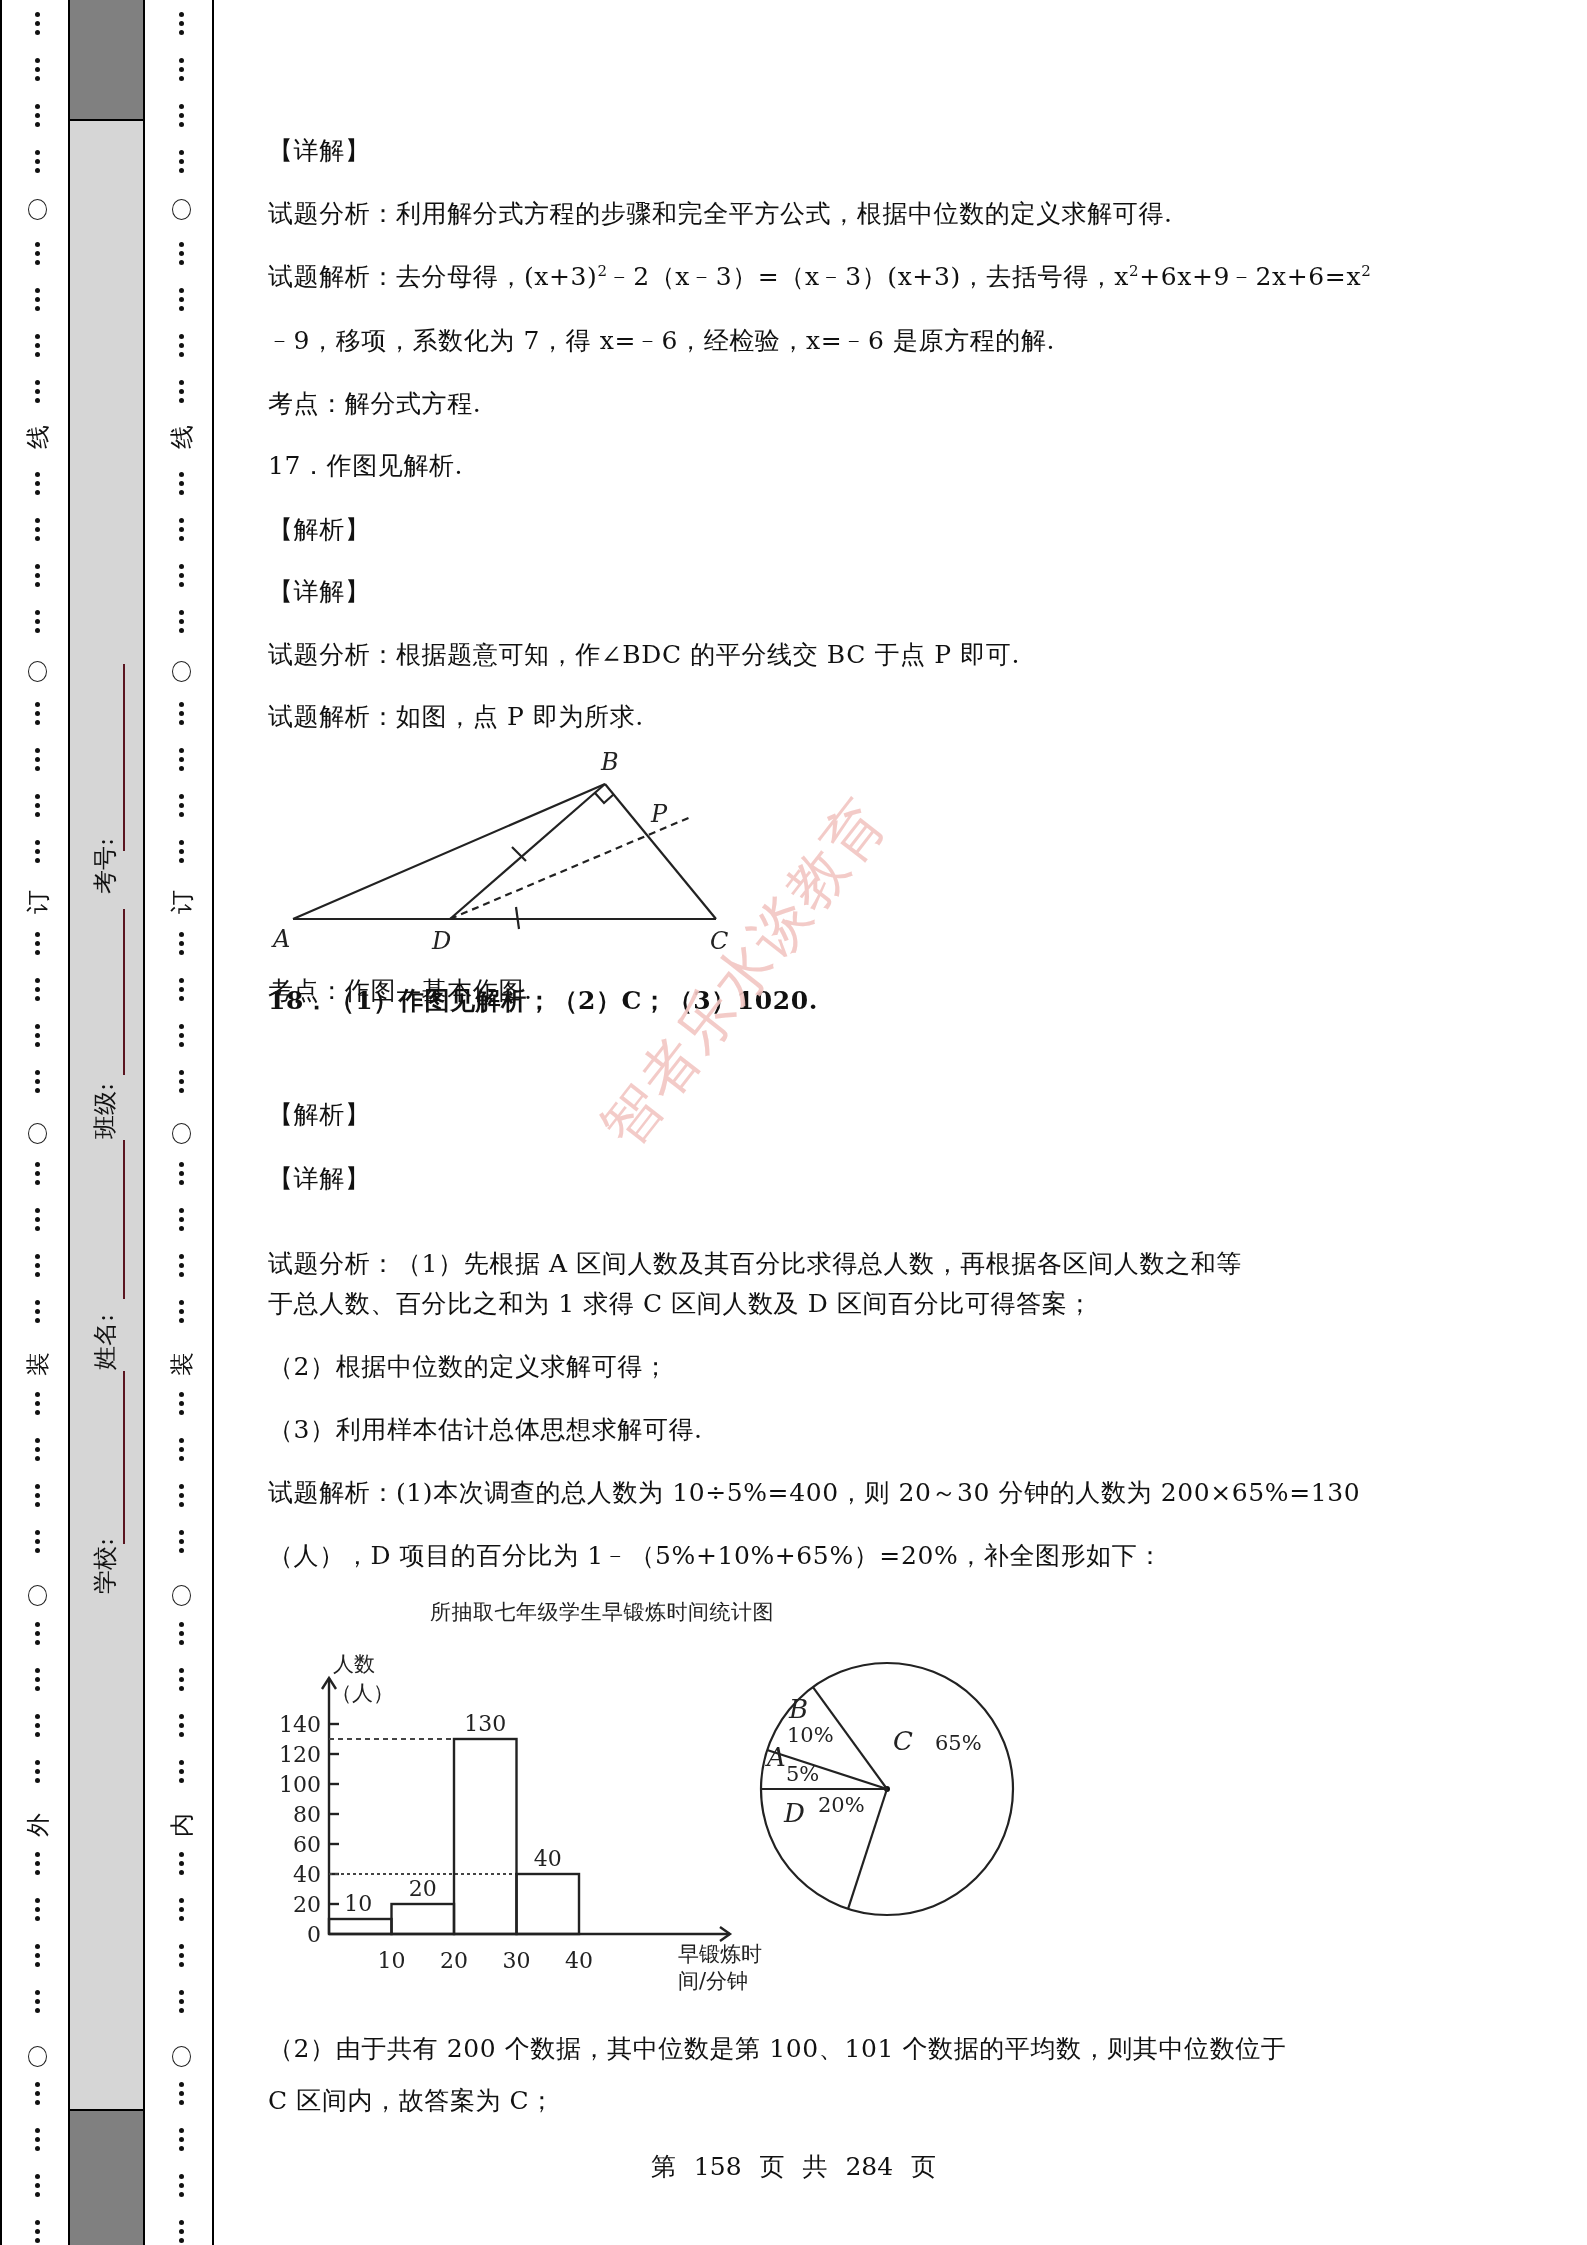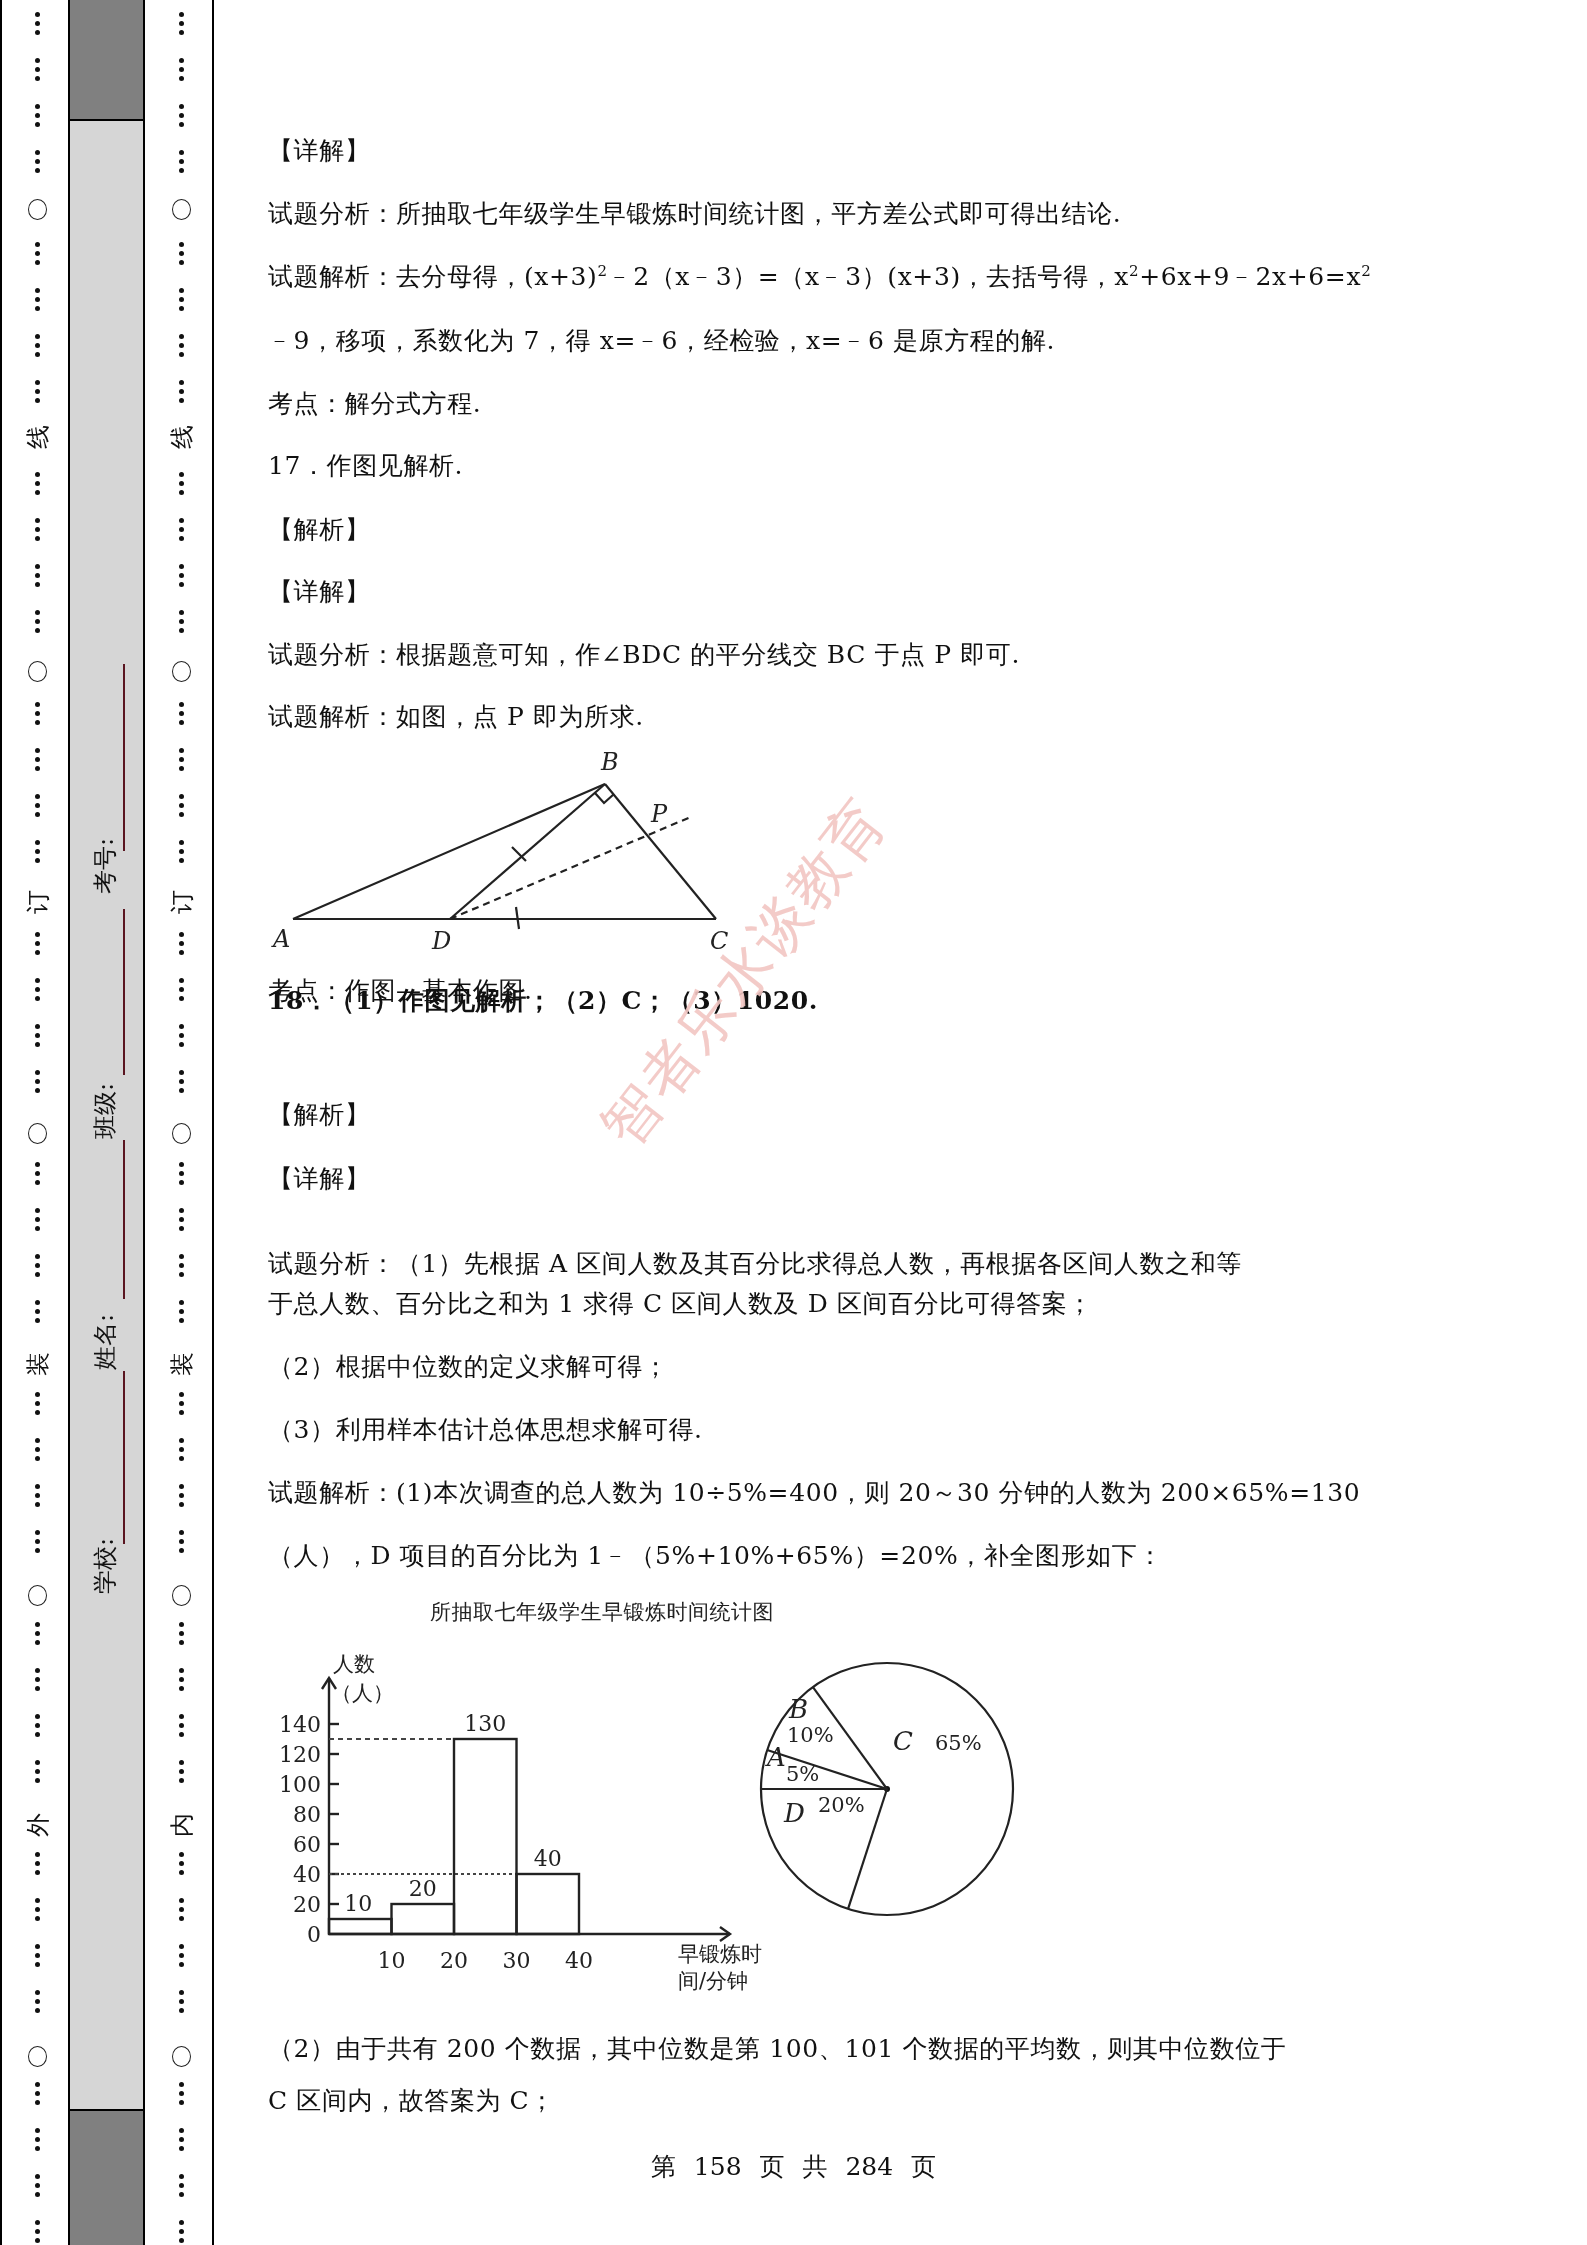--- a/index.html
+++ b/index.html
@@ -472,21 +472,21 @@
       <div class="ring" style="left: 10px; top: 2046px;"></div>
       <div class="vchar" style="left: 5px; top: 422px;">线</div>
       <div class="vchar" style="left: 5px; top: 887px;">订</div>
       <div class="vchar" style="left: 5px; top: 1349px;">装</div>
       <div class="vchar" style="left: 5px; top: 1810px;">内</div>
     </div>
 </div>
 
 <div class="content" id="content">
     <div class="line" style="top: 136px;">【详解】</div>
-    <div class="line" style="top: 199px;">试题分析：所抽取七年级学生早锻炼时间统计图，平方差公式即可得出结论.</div>
+    <div class="line" style="top: 199px;">试题分析：利用解分式方程的步骤和完全平方公式，根据中位数的定义求解可得.</div>
     <div class="line" style="top: 262px;"><span>试题解析：去分母得，(x+3)</span><sup>2</sup><span>﹣2（x﹣3）=（x﹣3）(x+3)，去括号得，x</span><sup>2</sup><span>+6x+9﹣2x+6=x</span><sup>2</sup></div>
     <div class="line" style="top: 326px;">﹣9，移项，系数化为 7，得 x=﹣6，经检验，x=﹣6 是原方程的解.</div>
     <div class="line" style="top: 389px;">考点：解分式方程.</div>
     <div class="line" style="top: 451px;">17．作图见解析.</div>
     <div class="line" style="top: 515px;">【解析】</div>
     <div class="line" style="top: 577px;">【详解】</div>
     <div class="line" style="top: 640px;">试题分析：根据题意可知，作∠BDC 的平分线交 BC 于点 P 即可.</div>
     <div class="line" style="top: 702px;">试题解析：如图，点 P 即为所求.</div>
     <div class="line" style="top: 976px;">考点：作图—基本作图.</div>
     <div class="line" style="top: 986px; font-weight: bold;">18．（1）作图见解析；（2）C；（3）1020.</div>

